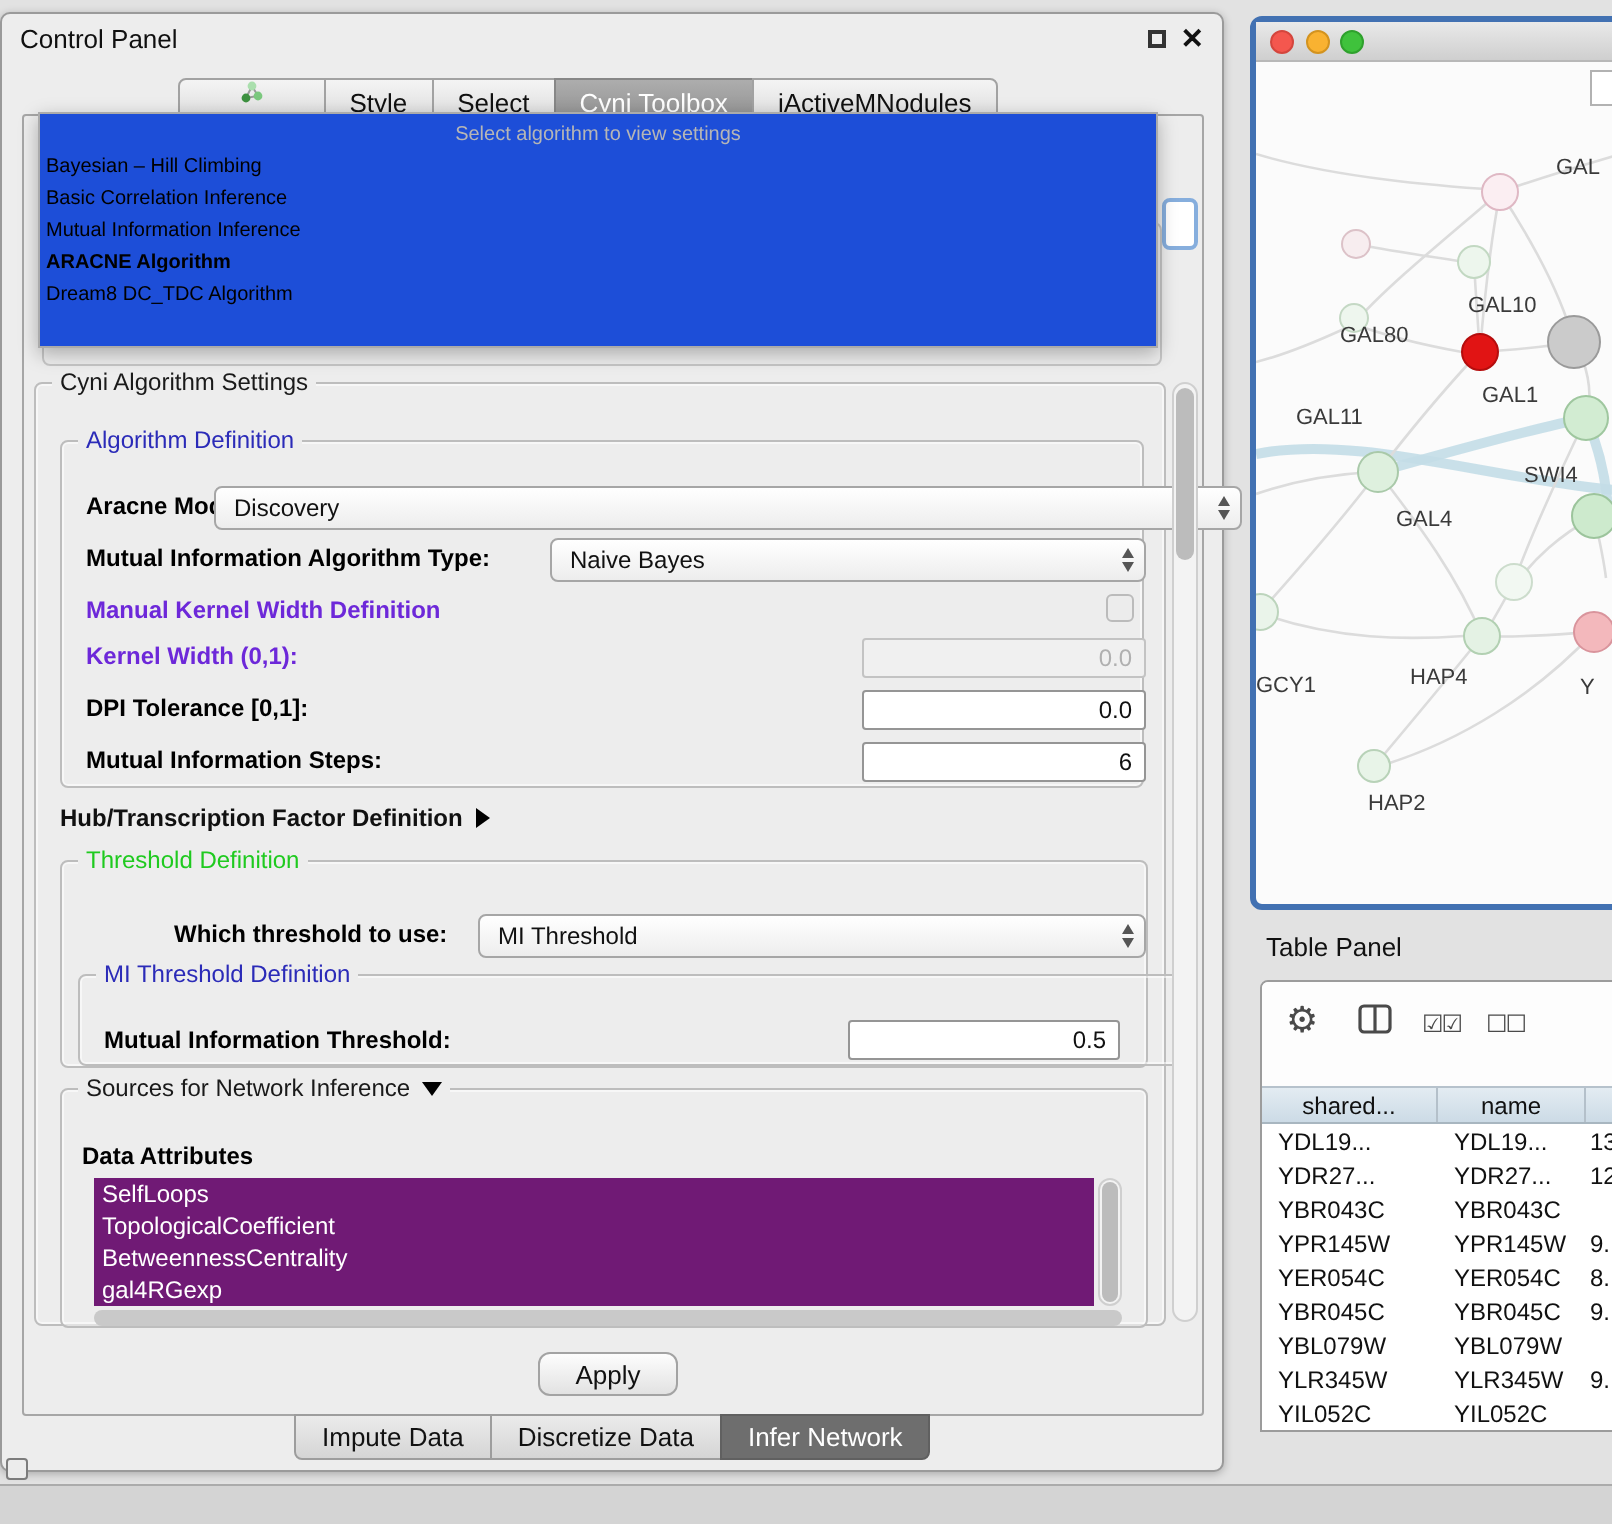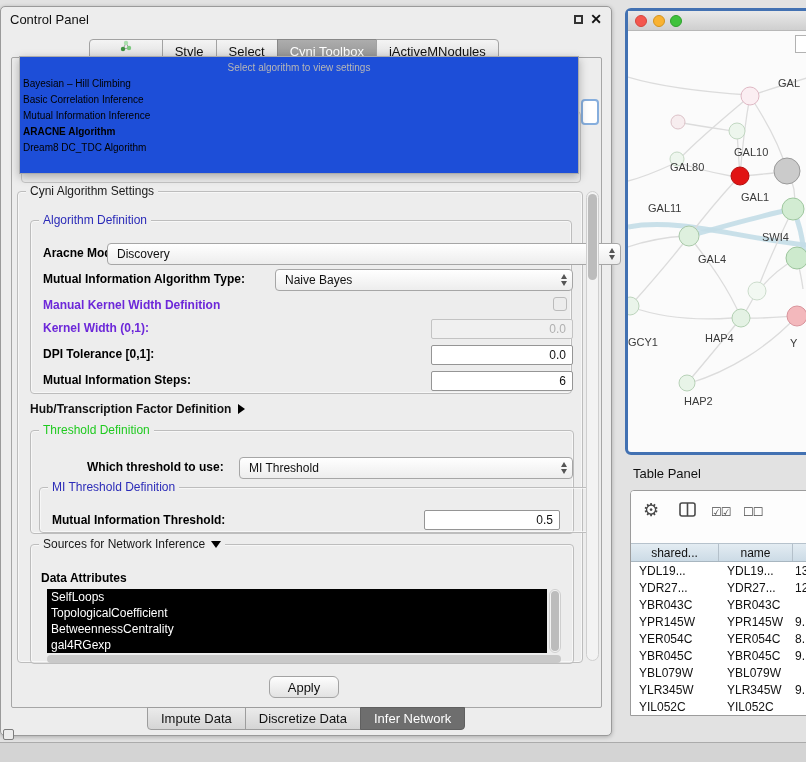--- a/index.html
+++ b/index.html
@@ -40,21 +40,21 @@
   .arr-dn{width:0;height:0;border-left:3.5px solid transparent;border-right:3.5px solid transparent;border-top:5px solid #555;}
 
   .tfield{position:absolute;height:20px;border:1px solid #959595;background:#fff;font-size:12px;display:flex;align-items:center;justify-content:flex-end;padding:0 6px;border-radius:2px;}
   .tfield.disabled{background:#f0f0f0;color:#b0b0b0;border-color:#c3c3c3;}
   .checkbox{position:absolute;width:14px;height:14px;border:1px solid #bbb;background:#ececec;border-radius:3px;}
 
   .tri-right{width:0;height:0;border-top:5px solid transparent;border-bottom:5px solid transparent;border-left:7px solid #000;display:inline-block;}
   .tri-down{width:0;height:0;border-left:5px solid transparent;border-right:5px solid transparent;border-top:7px solid #000;display:inline-block;}
   .hub-row{position:absolute;display:flex;align-items:center;gap:7px;font-size:12px;font-weight:bold;}
 
-  .src-item{height:16px;line-height:16px;background:#000000;color:#fff;font-size:12px;padding-left:4px;white-space:nowrap;overflow:hidden;}
+  .src-item{height:16px;line-height:16px;background:#701a75;color:#fff;font-size:12px;padding-left:4px;white-space:nowrap;overflow:hidden;}
 
   .vscroll{position:absolute;background:#f3f3f3;border:1px solid #cfcfcf;border-radius:7px;}
   .vthumb{position:absolute;left:1px;right:1px;background:#bcbcbc;border-radius:6px;}
   .hscroll{position:absolute;background:#c9c9c9;border-radius:4px;}
 
   .apply-btn{position:absolute;left:268px;top:669px;width:70px;height:22px;border:1px solid #a3a3a3;border-radius:6px;background:linear-gradient(#fdfdfd,#e2e2e2);font-size:13px;display:flex;align-items:center;justify-content:center;}
 
   .bottom-tab-bar{position:absolute;left:146px;top:700px;display:flex;height:23px;}
   .btab{display:flex;align-items:center;padding:0 13px;font-size:13px;background:linear-gradient(#ebebeb,#d5d5d5);border:1px solid #9d9d9d;margin-left:-1px;white-space:nowrap;}
   .btab:first-child{border-radius:0 0 0 4px;margin-left:0;}

